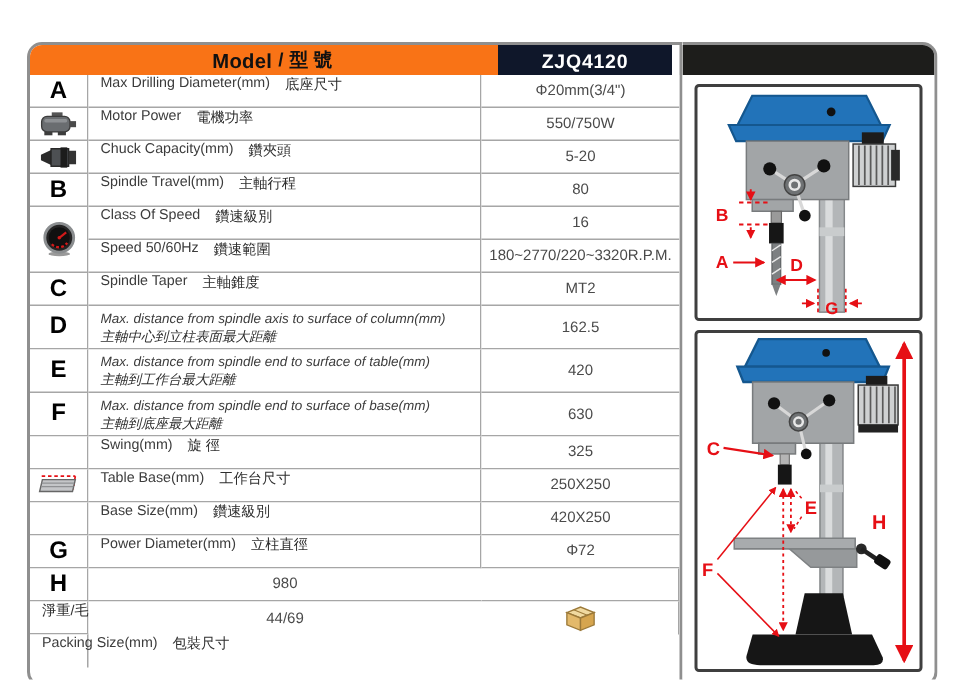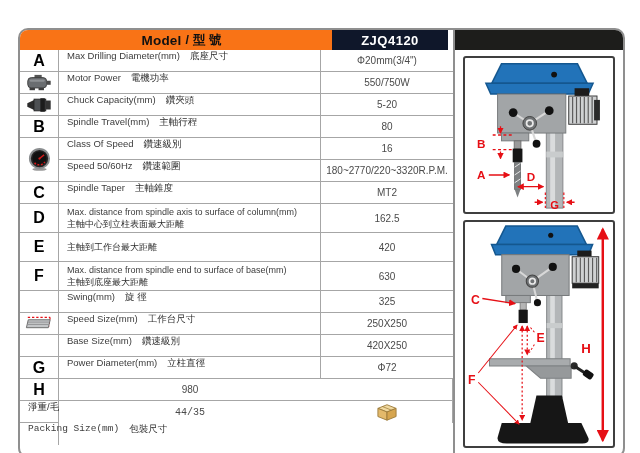--- a/index.html
+++ b/index.html
@@ -17,24 +17,24 @@
     font-weight:bold;font-size:13px;margin-right:5px;letter-spacing:.5px;}
   .grid{display:grid;grid-template-columns:39px 262px 1fr;}
   .cell{box-sizing:border-box;border-bottom:1px solid #a6a6a6;background:#fff;}
   .icon-cell{border-right:1px solid #a6a6a6;display:flex;align-items:center;justify-content:center;height:22px;}
   .icon-cell.tall{height:29px;}
   .icon-cell.span2{grid-row:span 2;height:auto;}
   .desc-cell{border-right:1px solid #a6a6a6;display:flex;align-items:flex-start;gap:10px;
     padding-left:8px;font-size:9.5px;color:#3c3c3c;height:22px;white-space:nowrap;}
   .desc-cell .zh{color:#2e2e2e;}
   .desc-cell.tall{height:29px;flex-direction:column;align-items:flex-start;justify-content:center;
-    gap:1px;font-size:9px;line-height:1.15;white-space:normal;padding-right:12px;}
+    gap:1px;font-size:9px;line-height:1.15;white-space:normal;padding-right:12px;font-style:italic;}
   .value-cell{display:flex;align-items:center;justify-content:center;font-size:10px;color:#4a4a4a;height:22px;}
   .value-cell.tall{height:29px;}
-  .grid > .cell:nth-last-child(-n+3){border-bottom:none;font-family:Liberation Mono, monospace;}
+  .grid > .cell:nth-last-child(-n+3){border-bottom:none;}
   .letter{font-weight:900;font-size:16px;color:#000;line-height:1;}
 
   
   .right-panel{width:170px;box-sizing:border-box;border:2px solid #8f8f8f;border-left:none;
     border-radius:0 10px 10px 0;overflow:hidden;display:flex;flex-direction:column;background:#fff;}
   .panel-header{height:20px;background:#1d1d1b;flex:none;}
   .panel-body{flex:1;padding:6px 8px 8px;display:flex;flex-direction:column;gap:6px;}
   .diagram-box{border:2px solid #3f3f3f;border-radius:3px;background:#fff;overflow:hidden;box-sizing:border-box;}
   .box-top{height:158px;flex:none;}
   .box-bottom{flex:1;min-height:0;}
@@ -133,20 +133,21 @@
         </div>
         <div class="cell desc-cell tall">
           <span class="en">Max. distance from spindle axis to surface of column(mm)</span>
           <span class="zh">主軸中心到立柱表面最大距離</span>
         </div>
         <div class="cell value-cell tall">162.5</div>
         <div class="cell icon-cell tall">
           <span class="letter">E</span>
         </div>
         <div class="cell desc-cell tall">
+          <span class="en">Max. distance from spindle end to surface of table(mm)</span>
           <span class="zh">主軸到工作台最大距離</span>
         </div>
         <div class="cell value-cell tall">420</div>
         <div class="cell icon-cell tall">
           <span class="letter">F</span>
         </div>
         <div class="cell desc-cell tall">
           <span class="en">Max. distance from spindle end to surface of base(mm)</span>
           <span class="zh">主軸到底座最大距離</span>
         </div>
@@ -158,21 +159,21 @@
         </div>
         <div class="cell value-cell">325</div>
         <div class="cell icon-cell">
           <svg viewBox="0 0 30 18" width="28" height="17">
             <path d="M3,2.5 H27 M27,2.5 L25.5,12" fill="none" stroke="#e60f15" stroke-width="1.2" stroke-dasharray="2.5,2"></path>
             <polygon points="3.5,5 27,5 25,13.5 1.5,13.5" fill="#c4c6c8" stroke="#666"></polygon>
             <path d="M3,7.5 H26 M2.6,10 H25.6" stroke="#8f9193" stroke-width="1"></path>
           </svg>
         </div>
         <div class="cell desc-cell">
-          <span class="en">Speed Size(mm)</span>
+          <span class="en">Table Base(mm)</span>
           <span class="zh">工作台尺寸</span>
         </div>
         <div class="cell value-cell">250X250</div>
         <div class="cell icon-cell"></div>
         <div class="cell desc-cell">
           <span class="en">Base Size(mm)</span>
           <span class="zh">鑽速級別</span>
         </div>
         <div class="cell value-cell">420X250</div>
         <div class="cell icon-cell">
@@ -184,21 +185,21 @@
         </div>
         <div class="cell value-cell">Φ72</div>
         <div class="cell icon-cell">
           <span class="letter">H</span>
         </div>
         <div class="cell value-cell">980</div>
         <div class="cell icon-cell"></div>
         <div class="cell desc-cell">
           <span class="zh">淨重/毛重</span>
         </div>
-        <div class="cell value-cell">44/35</div>
+        <div class="cell value-cell">44/69</div>
         <div class="cell icon-cell">
           <svg viewBox="0 0 26 22" width="24" height="20">
             <polygon points="3,7 13,3 23,7 13,11" fill="#f0d9a0" stroke="#9c7a3a"></polygon>
             <polygon points="3,7 13,11 13,20 3,16" fill="#e3b96b" stroke="#9c7a3a"></polygon>
             <polygon points="13,11 23,7 23,16 13,20" fill="#d6a54f" stroke="#9c7a3a"></polygon>
             <line x1="8" y1="5" x2="18" y2="9" stroke="#9c7a3a" stroke-width="0.8"></line>
           </svg>
         </div>
         <div class="cell desc-cell">
           <span class="en">Packing Size(mm)</span>

